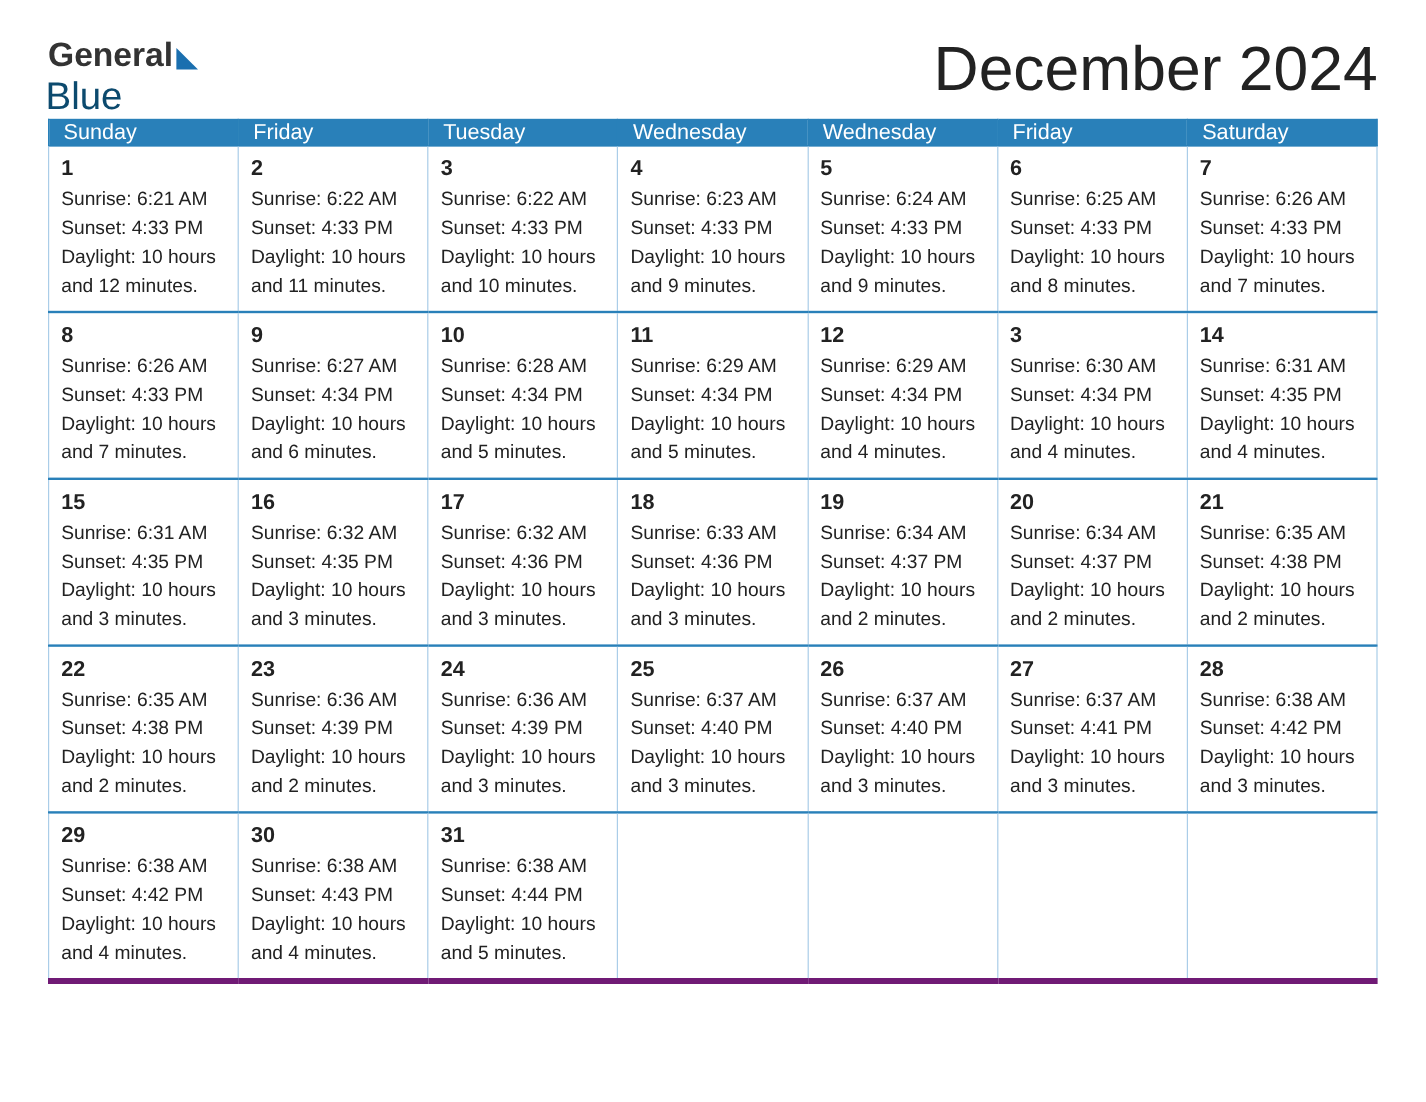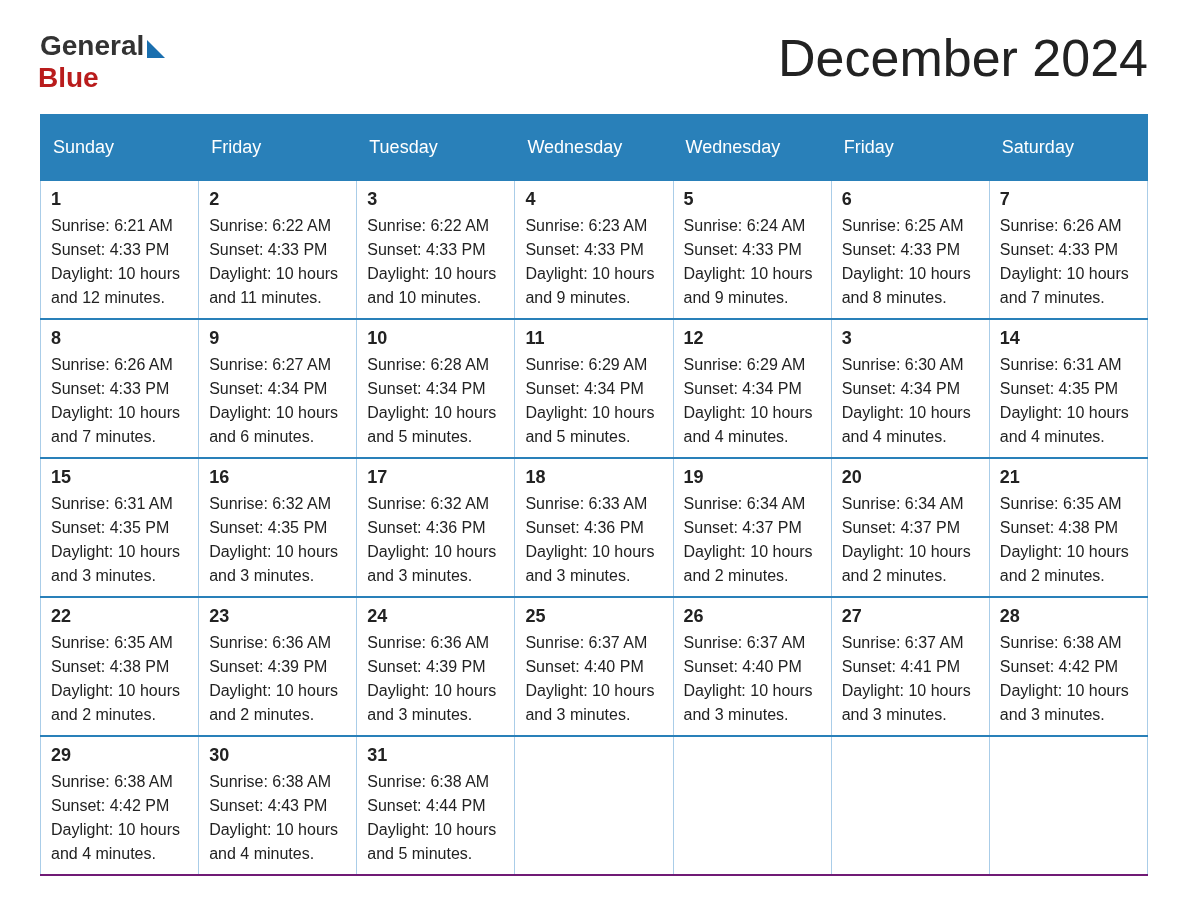--- a/index.html
+++ b/index.html
@@ -7,21 +7,20 @@
       font-family: Arial, sans-serif;
       background: #fff;
       padding: 30px 40px;
       width: 1188px;
       min-height: 918px;
     }
     .header {
       display: flex;
       justify-content: space-between;
       align-items: flex-start;
-      margin-bottom: 20px;
     }
     .logo {
       display: flex;
       flex-direction: column;
       align-items: flex-start;
     }
     .logo-top {
       display: flex;
       align-items: center;
     }
@@ -33,23 +32,23 @@
     .logo-triangle {
       width: 0;
       height: 0;
       border-left: 18px solid #1a6faf;
       border-top: 18px solid transparent;
       border-bottom: 0px solid transparent;
       margin-left: 3px;
       margin-top: 5px;
     }
     .logo-text-blue {
-      font-size: 28px;
-      font-weight: bold;
-      color: #b91c1c;
+      font-size: 32px;
+      font-weight: normal;
+      color: #0c4a6e;
       margin-left: -2px;
     }
     .title-section {
     }
     .month-title {
       font-size: 52px;
       font-weight: normal;
       color: #222;
       line-height: 1.1;
     }
@@ -61,21 +60,21 @@
     .calendar-table {
       width: 100%;
       border-collapse: collapse;
       border: 1px solid #2980b9;
     }
     .calendar-table th {
       background-color: #2980b9;
       color: #fff;
       font-size: 18px;
       font-weight: normal;
-      padding: 22px 12px;
+      padding: 0 12px;
       text-align: left;
       border: 1px solid #2980b9;
     }
     .calendar-table td {
       vertical-align: top;
       padding: 8px 10px;
       border: 1px solid #aacde8;
       width: calc(100% / 7);
       min-height: 110px;
     }
@@ -88,21 +87,21 @@
     }
     .cell-info {
       font-size: 16px;
       color: #222;
       line-height: 1.5;
     }
     .empty-cell {
       background: #fff;
     }
     tr:last-child td {
-      border-bottom: 2px solid #701a75;
+      border-bottom: 5px solid #701a75;
     }
     .row-border-top td {
       border-top: 2px solid #2980b9;
     }
   </style>
 </head>
 <body>
 
 <div class="header">
   <div class="logo">

